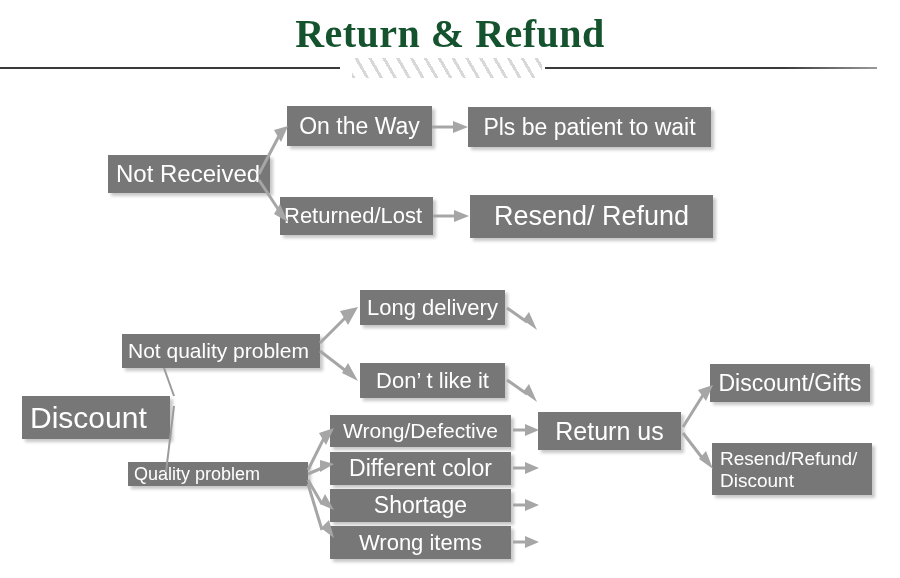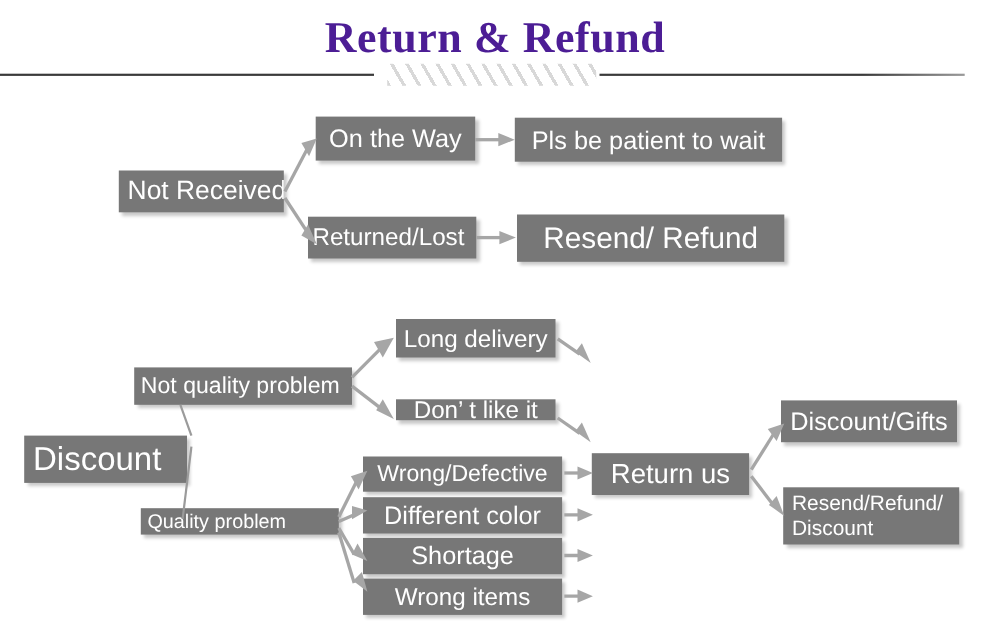--- a/index.html
+++ b/index.html
@@ -19,21 +19,21 @@
   
   #title {
     position: absolute;
     left: 0;
     top: 10px;
     width: 900px;
     text-align: center;
     font-family: "Liberation Serif", serif;
     font-size: 40px;
     font-weight: 700;
-    color: #4c1d95;
+    color: #14532d;
     letter-spacing: 0.5px;
     white-space: nowrap;
   }
 
   
   .rule {
     position: absolute;
     height: 2px;
     background: #3a3a3a;
     top: 67px;
@@ -87,21 +87,21 @@
 <body>
 
 <div id="page">
 
   <div id="title">Return &amp; Refund</div>
 
   <div class="rule" id="rule-left"></div>
   <div id="hatch"></div>
   <div class="rule" id="rule-right"></div>
 
-  <div class="box" style="left:108px; top:155px; width:150px; height:38px; font-size:24px; padding-left:8px; justify-content:flex-start;">Not Received</div>
+  <div class="box" style="left:108px; top:155px; width:162px; height:38px; font-size:24px; padding-left:8px; justify-content:flex-start;">Not Received</div>
 
   <div class="box" style="left:287px; top:106px; width:145px; height:40px; font-size:23px;">On the Way</div>
 
   <div class="box" style="left:280px; top:197px; width:153px; height:38px; font-size:22px; padding-left:4px; justify-content:flex-start;">Returned/Lost</div>
 
   <div class="box" style="left:468px; top:107px; width:243px; height:40px; font-size:23px;">Pls be patient to wait</div>
 
   <div class="box" style="left:470px; top:195px; width:243px; height:43px; font-size:27px;">Resend/ Refund</div>
 
   <div class="conn" style="left:258px; top:100px; width:40px; height:140px;">
@@ -143,21 +143,21 @@
     <svg width="30" height="120" viewBox="0 0 30 120">
       <g stroke="#9b9b9b" stroke-width="2" fill="none">
         <line x1="14" y1="36" x2="4" y2="8"></line>
         <line x1="14" y1="46" x2="6" y2="112"></line>
       </g>
     </svg>
   </div>
 
   <div class="box" style="left:360px; top:290px; width:145px; height:35px; font-size:22px;">Long delivery</div>
 
-  <div class="box" style="left:360px; top:363px; width:145px; height:19px; font-size:22px;">Don’  t like it</div>
+  <div class="box" style="left:360px; top:363px; width:145px; height:35px; font-size:22px;">Don’  t like it</div>
 
   <div class="box" style="left:330px; top:415px; width:181px; height:32px; font-size:21px;">Wrong/Defective</div>
 
   <div class="box" style="left:330px; top:452px; width:181px; height:33px; font-size:23px;">Different color</div>
 
   <div class="box" style="left:330px; top:489px; width:181px; height:33px; font-size:23px;">Shortage</div>
 
   <div class="box" style="left:330px; top:526px; width:181px; height:33px; font-size:22px;">Wrong items</div>
 
   <div class="conn" style="left:318px; top:295px; width:46px; height:95px;">

